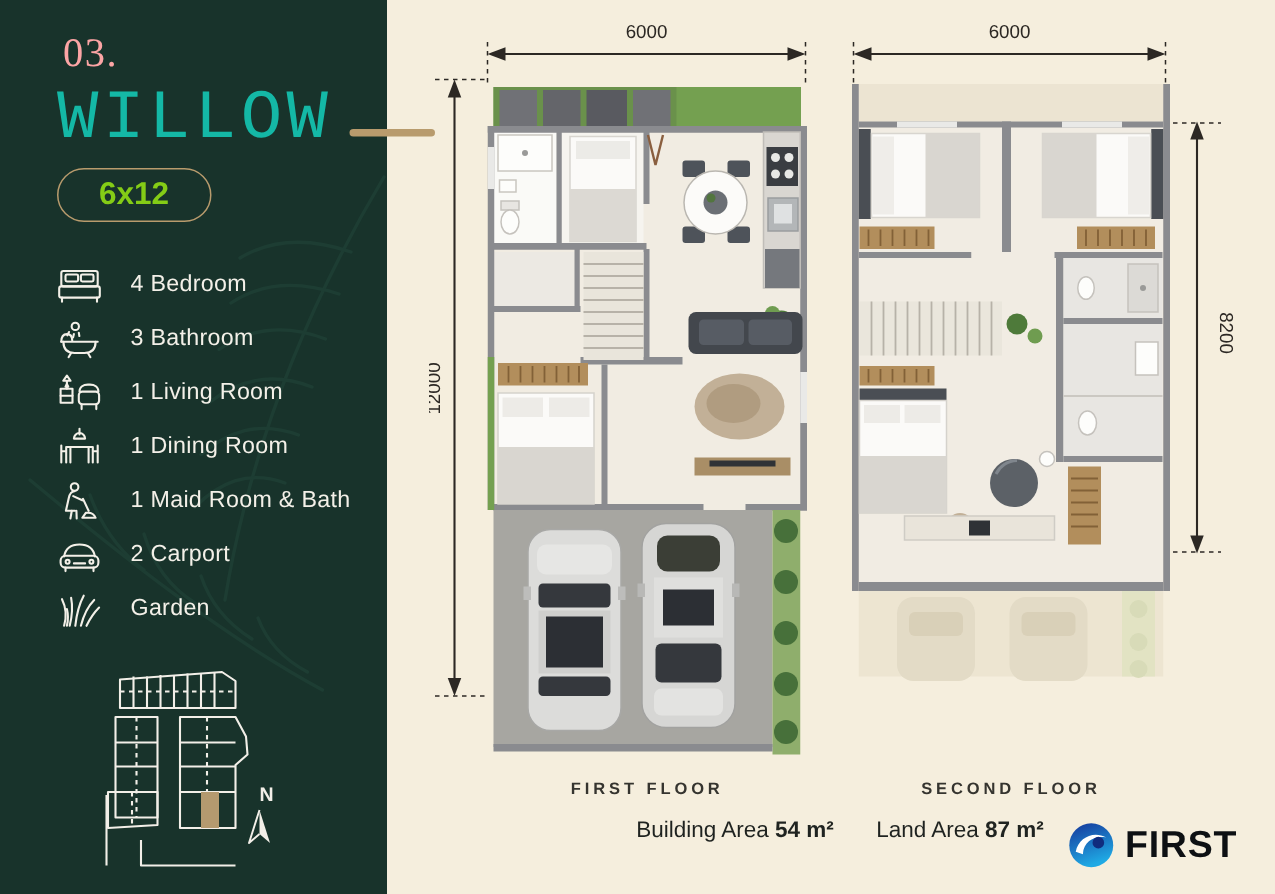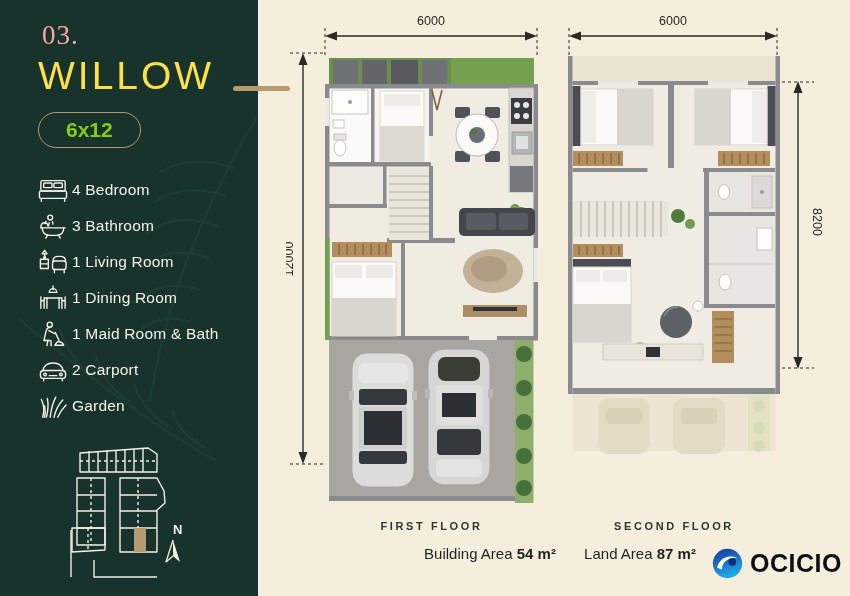--- a/index.html
+++ b/index.html
@@ -2,25 +2,25 @@
 <html><head>
 <meta charset="utf-8">
 <style>
   html,body{margin:0;padding:0;}
   body{width:850px;height:596px;font-family:"Liberation Sans",sans-serif;}
   .canvas{position:relative;width:850px;height:596px;background:#f5eedd;overflow:hidden;}
   
   .sidebar{position:absolute;left:0;top:0;width:258px;height:596px;background:#18332b;overflow:hidden;}
   .leafdecor{position:absolute;inset:0;opacity:.55;}
   .lot-number{position:absolute;left:42px;top:20px;color:#fca5a5;font-family:"Liberation Serif",serif;font-size:27px;letter-spacing:1px;}
-  .plan-title{position:absolute;left:38px;top:56px;margin:0;color:#fde047;font-family:Liberation Sans, sans-serif;font-weight:500;font-size:39px;letter-spacing:3px;line-height:1;}
+  .plan-title{position:absolute;left:38px;top:56px;margin:0;color:#14b8a6;font-family:Liberation Mono, monospace;font-weight:500;font-size:46px;letter-spacing:3px;line-height:1;}
   .title-dash{position:absolute;left:233px;top:86px;width:57px;height:5px;border-radius:3px;background:#b89b6d;z-index:3;}
   .size-pill{position:absolute;left:38px;top:112px;padding:5px 27px;border:1.6px solid #b89b6d;border-radius:21px;color:#84cc16;font-size:21px;font-weight:bold;}
   .amenities{position:absolute;left:34px;top:176px;margin:0;padding:0;list-style:none;}
-  .amenity{display:flex;align-items:center;height:28px;margin-bottom:8px;}
+  .amenity{display:flex;align-items:center;gap:15px;height:28px;margin-bottom:8px;}
   .aicon{width:38px;display:flex;justify-content:center;}
   .alabel{color:#f3f0e8;font-size:15.5px;letter-spacing:.2px;}
   .siteplan{position:absolute;left:60px;top:444px;}
   
   .plan,.dim{position:absolute;}
   .caption{position:absolute;top:520px;text-align:center;color:#35342f;font-size:11px;font-weight:700;letter-spacing:2.6px;}
   .caption-first{left:325px;width:213px;}
   .caption-second{left:568px;width:212px;}
   .area{position:absolute;top:545px;font-size:15px;color:#1f2320;text-align:center;}
   .area b{font-weight:700;}
@@ -428,16 +428,16 @@
       <defs>
         <linearGradient id="lg1" x1="0" y1="0" x2="0.35" y2="1">
           <stop offset="0" stop-color="#16369a"></stop>
             <stop offset="1" stop-color="#1fa9e4"></stop>
         </linearGradient>
       </defs>
       <circle cx="18" cy="18" r="17" fill="url(#lg1)"></circle>
       <path d="M6,23 C8,12 20,6.5 29.5,12 C22,10.5 12,14 11.5,25 Z" fill="#ffffff"></path>
       <circle cx="23.5" cy="16" r="4.5" fill="#102c7e"></circle>
     </svg>
-    <span class="logo-text">OCICIO</span>
+    <span class="logo-text">FIRST</span>
   </div>
 
 </div>
 
 </body></html>

